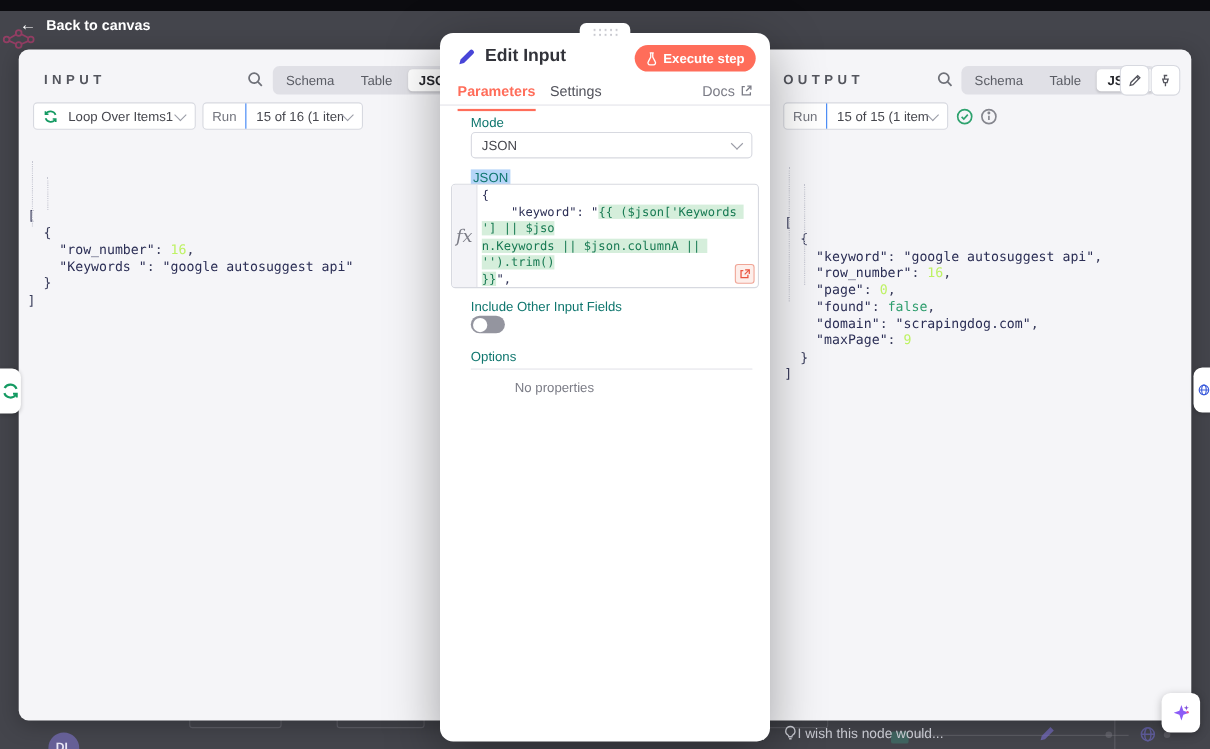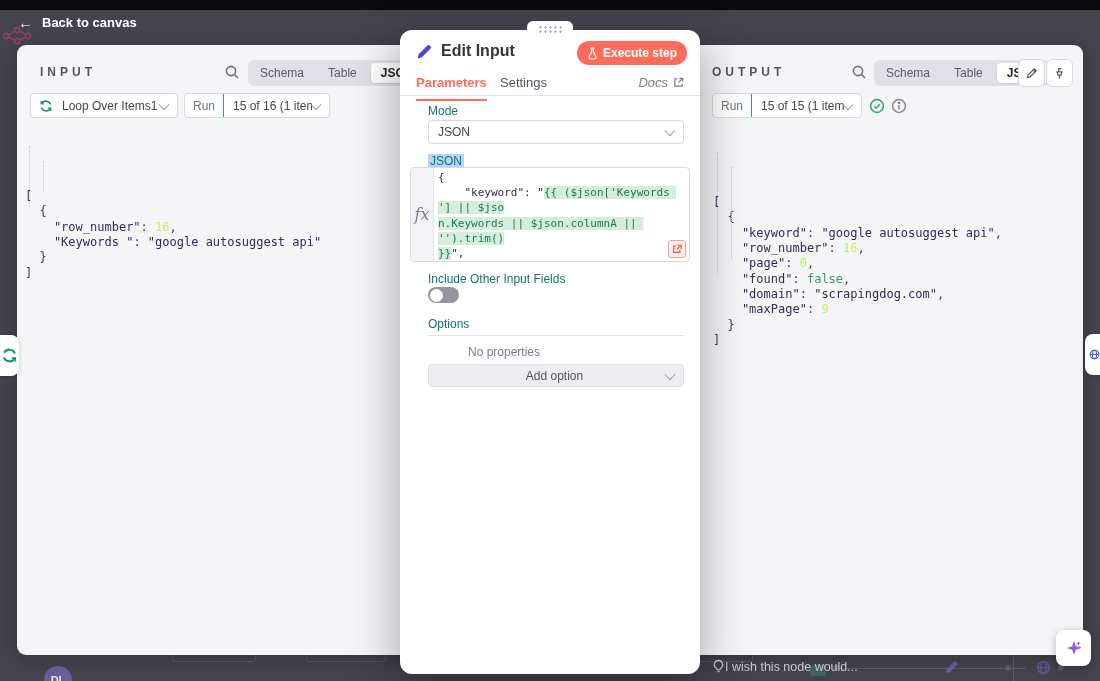--- a/index.html
+++ b/index.html
@@ -46,21 +46,21 @@
   .modal { position:absolute; left:400px; top:30px; width:300px; height:644px; background:#fff; border-radius:12px; box-shadow:0 12px 48px rgba(0,0,0,.35); z-index:30; }
   .drag-handle { position:absolute; left:127px; top:-9px; width:46px; height:14px; background:#fff; border-radius:6px 6px 0 0; }
   .drag-dots { position:absolute; left:11px; top:4px; width:25px; height:8px;
     background-image:radial-gradient(#a9aab4 1px, transparent 1.1px); background-size:5px 4.5px; }
   .m-title { position:absolute; left:41px; top:12px; font-size:16px; font-weight:700; color:#32333a; }
   .m-pencil { position:absolute; left:16px; top:13px; }
   .exec-btn { position:absolute; right:13px; top:11px; height:24px; background:#ff6d5a; border:none; border-radius:12px; color:#fff; font-size:12px; font-weight:600; display:flex; align-items:center; gap:5px; padding:0 10px; cursor:pointer; font-family:inherit; }
   .m-tab { position:absolute; top:45px; font-size:13px; cursor:pointer; }
   .m-tab.params { left:16px; color:#ff6d5a; font-weight:600; padding-bottom:9px; border-bottom:2px solid #ff6d5a; }
   .m-tab.settings { left:100px; color:#52535c; }
-  .m-docs { position:absolute; right:16px; top:45px; font-size:13px; color:#7b7c86; display:flex; gap:5px; align-items:center; cursor:pointer;font-style:italic; }
+  .m-docs { position:absolute; right:16px; top:45px; font-size:13px; color:#7b7c86; display:flex; gap:5px; align-items:center; cursor:pointer; }
   .m-divider { position:absolute; left:0; top:65px; width:300px; border-top:1px solid #e3e3e9; }
 
   .f-label { position:absolute; font-size:12px; color:#0f766e; }
   .m-select { position:absolute; left:28px; width:256px; height:24px; background:#fff; border:1px solid #d7d9e0; border-radius:4px; display:flex; align-items:center; font-size:12px; color:#46474e; cursor:pointer; }
   .m-select .val { padding-left:9px; flex:1; }
 
   .hl-label { background:#b5d5f8; padding:0 2px 1px 2px; }
 
   .code-editor { position:absolute; left:10px; top:137px; width:280px; height:95px; border:1px solid #d7d9e0; border-radius:4px; background:#fff; display:flex; overflow:hidden; }
   .code-gutter { width:23px; background:#f3f3f7; border-right:1px solid #e3e3e9; display:flex; align-items:center; justify-content:center; font-family:"DejaVu Serif", serif; font-style:italic; font-size:16px; color:#7b7c86; flex:none; }
@@ -300,24 +300,20 @@
     </div>
 
     <div class="f-label" style="left:28px; top:242px;">Include Other Input Fields</div>
     <div class="toggle" style="top:257px;">
       <div class="knob"></div>
     </div>
 
     <div class="f-label" style="left:28px; top:287px;">Options</div>
     <div class="opt-divider" style="top:305px;"></div>
     <div class="f-label muted" style="left:52px; top:315px;margin-left:16px;">No properties</div>
-    <div class="add-option" style="top:334px;">
-      <span class="val">Add option</span>
-      <span class="chev"></span>
-    </div>
   </div>
 
   <div class="feedback">
     <span>
       <svg width="13" height="15" viewBox="0 0 14 16" fill="none" stroke="#c6c7cf" stroke-width="1.3">
         <path d="M7 1.5a4.5 4.5 0 0 1 2.4 8.3c-.5.4-.9 1-.9 1.7H5.5c0-.7-.4-1.3-.9-1.7A4.5 4.5 0 0 1 7 1.5z"></path>
         <path d="M5.8 13.5h2.4"></path>
       </svg>
     </span>
     <span>I wish this node would...</span>

